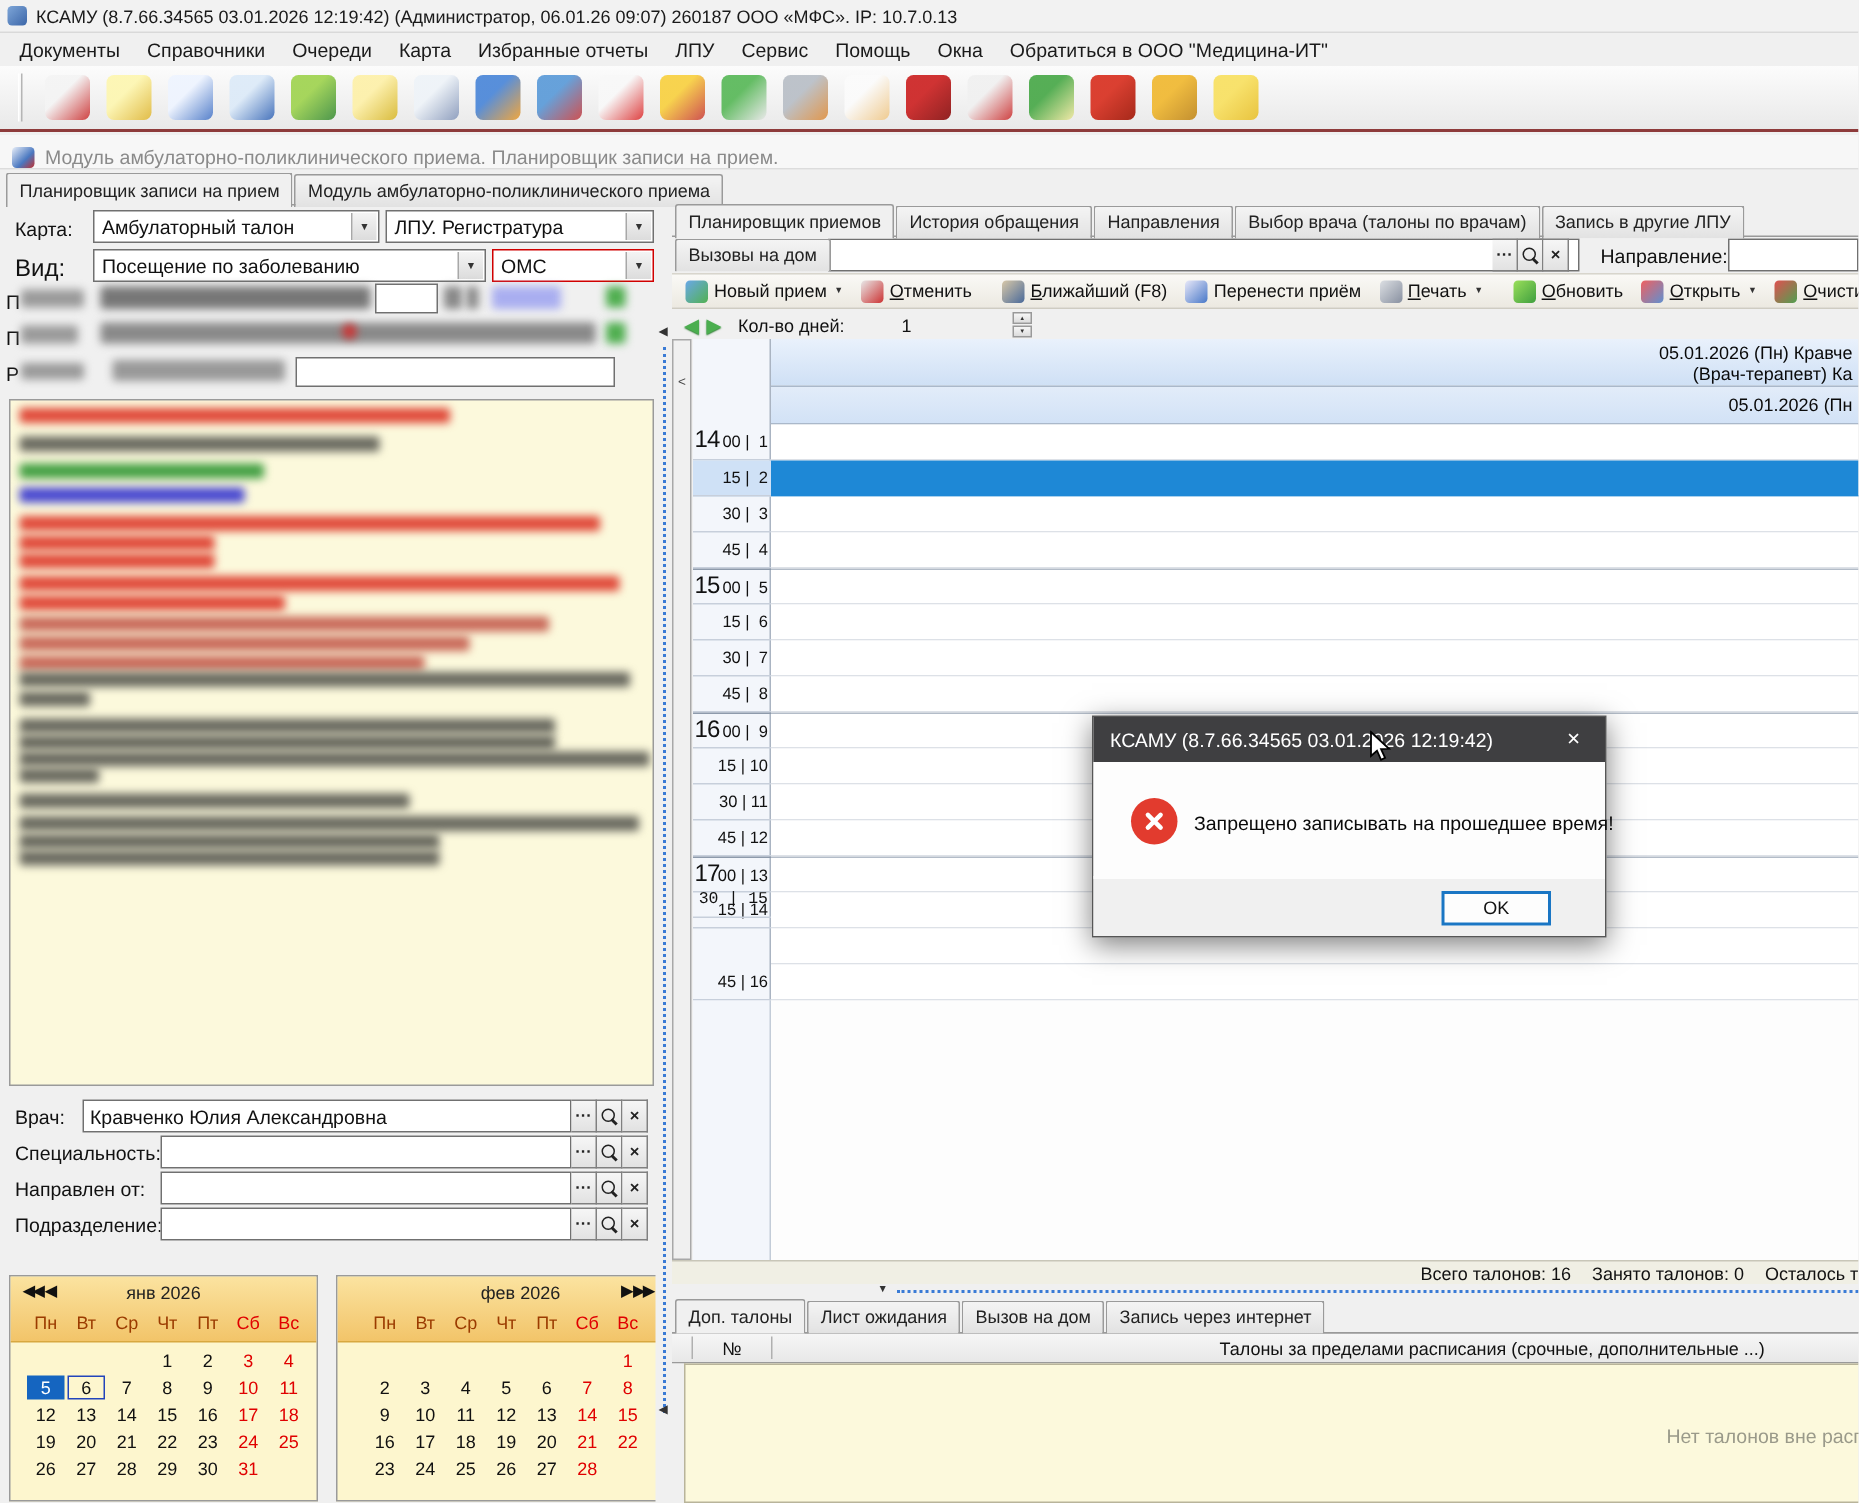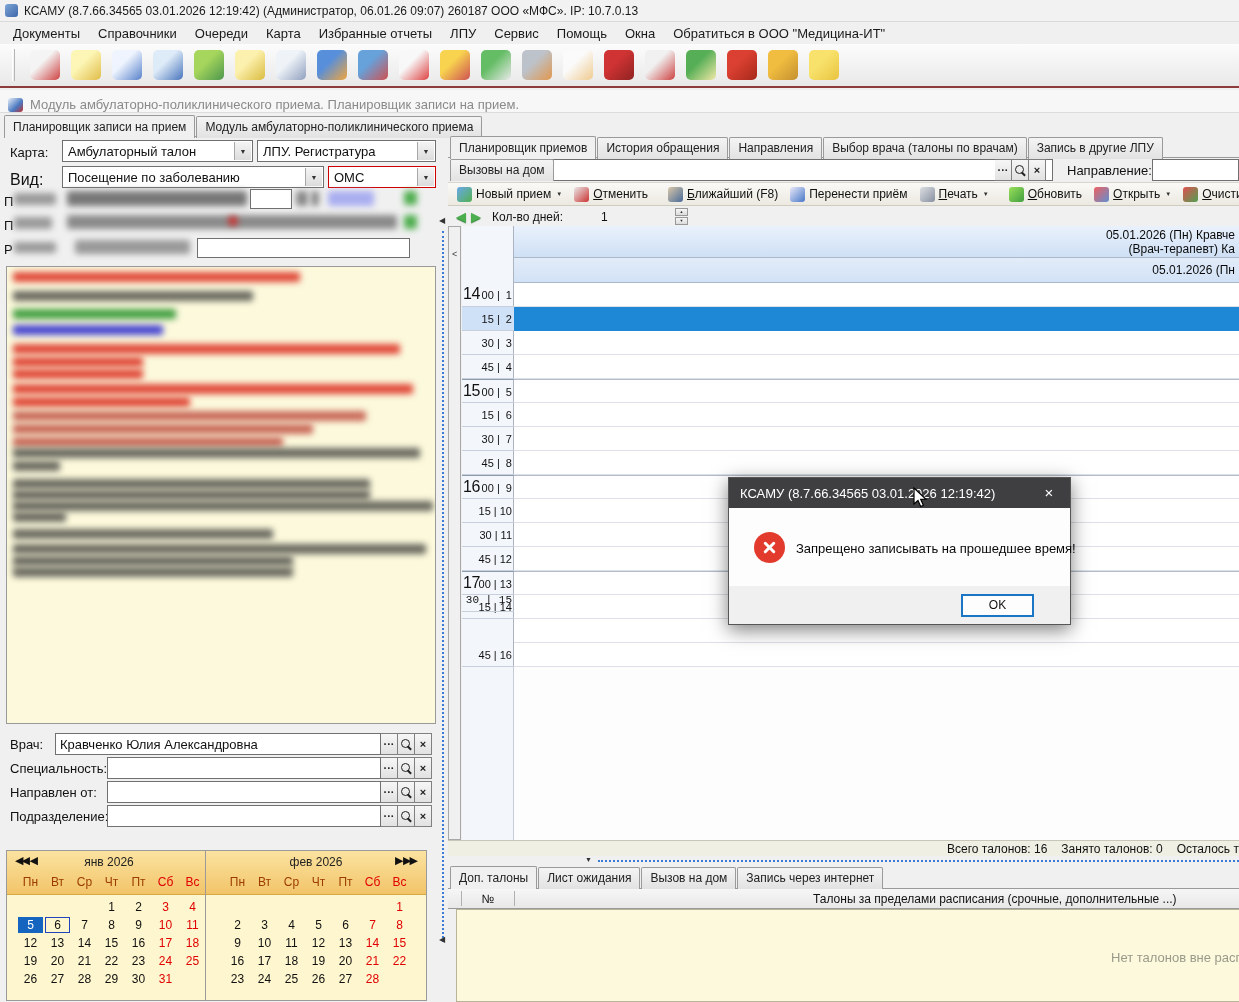--- a/index.html
+++ b/index.html
@@ -316,21 +316,21 @@
         <span class="day" style="left: 119px; top: 102px;">23</span>
         <span class="day we" style="left: 146px; top: 102px;">24</span>
         <span class="day we" style="left: 173px; top: 102px;">25</span>
         <span class="day" style="left: 11px; top: 120px;">26</span>
         <span class="day" style="left: 38px; top: 120px;">27</span>
         <span class="day" style="left: 65px; top: 120px;">28</span>
         <span class="day" style="left: 92px; top: 120px;">29</span>
         <span class="day" style="left: 119px; top: 120px;">30</span>
         <span class="day we" style="left: 146px; top: 120px;">31</span>
       </div>
-      <div class="month" style="left: 199px; width: 222px;">
+      <div class="month" style="left: 218px; width: 222px; padding-left: 12px;">
         <div class="mhead"></div>
         <div class="mtitle">фев 2026</div>
         <div class="navs" style="right: 10px;">▶ ▶▶</div>
         <span class="wd" style="left: 18px;">Пн</span>
         <span class="wd" style="left: 45px;">Вт</span>
         <span class="wd" style="left: 72px;">Ср</span>
         <span class="wd" style="left: 99px;">Чт</span>
         <span class="wd" style="left: 126px;">Пт</span>
         <span class="wd we" style="left: 153px;">Сб</span>
         <span class="wd we" style="left: 180px;">Вс</span>

